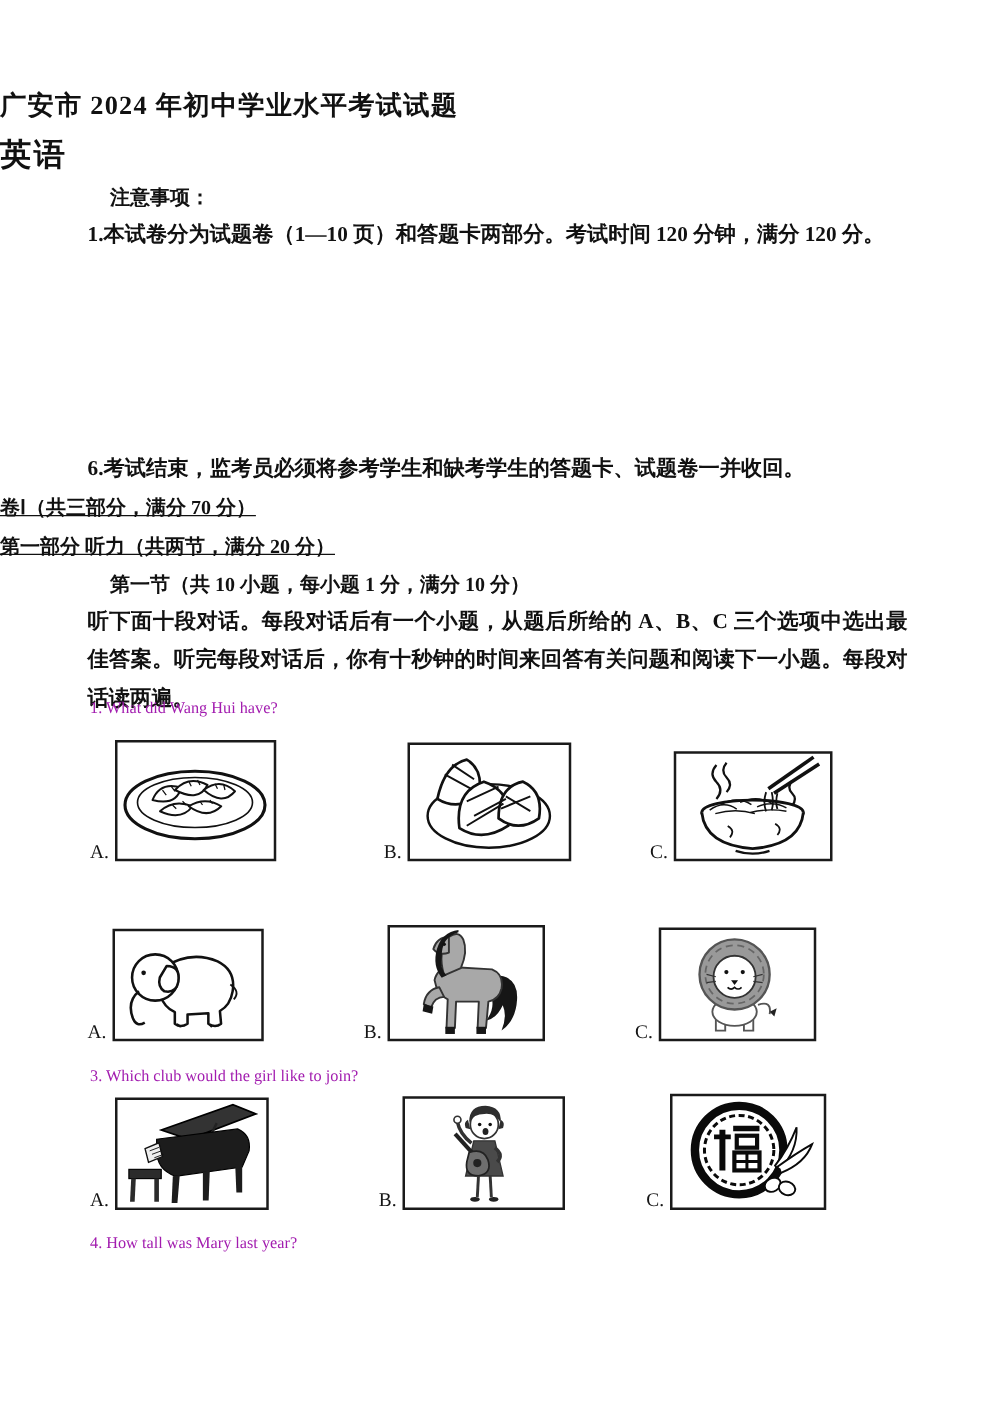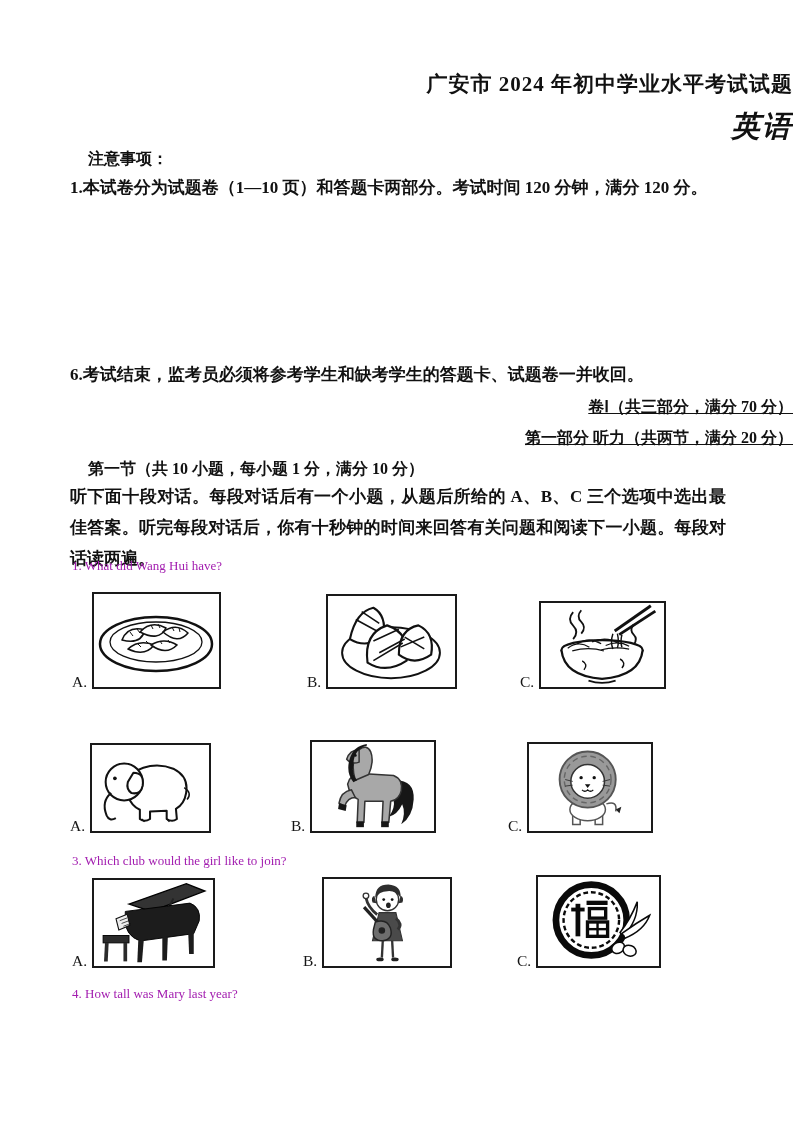--- a/index.html
+++ b/index.html
@@ -1,22 +1,22 @@
 <!DOCTYPE html>
 <html><head>
 <meta charset="utf-8">
 <style>
   html,body{margin:0;padding:0;background:#fff;}
   .page{position:relative;width:793px;height:1122px;background:#fff;overflow:hidden;
         font-family:"Liberation Serif",serif;color:#111;}
   .abs{position:absolute;}
-  .center{left:0;width:793px;text-align:right;}
+  .center{left:0;width:793px;text-align:left;}
   .cn{font-family:"Liberation Serif",serif;font-weight:700;}
   .title{top:70px;font-size:21px;letter-spacing:1px;}
-  .subject{top:107px;font-size:29px;letter-spacing:2px;font-style:italic;}
+  .subject{top:107px;font-size:25px;letter-spacing:2px;}
   .body-cn{left:70px;width:656px;font-size:17px;line-height:31px;text-align:justify;}
   .head-cn{left:88px;font-size:16px;line-height:20px;}
   .mid-cn{font-size:16px;line-height:20px;text-decoration:underline;}
   .qtext{left:72px;font-size:13px;line-height:18px;font-weight:400;color:#a21caf;}
   .opt-row{position:absolute;left:0;width:793px;}
   .option{position:absolute;bottom:0;display:flex;align-items:flex-end;gap:5px;}
   .opt-label{font-size:15.5px;line-height:15px;font-weight:400;color:#151515;}
   .img-box{border:2px solid #1a1a1a;background:#fff;box-sizing:border-box;
            display:flex;align-items:center;justify-content:center;}
   .img-box svg{width:100%;height:100%;display:block;}

